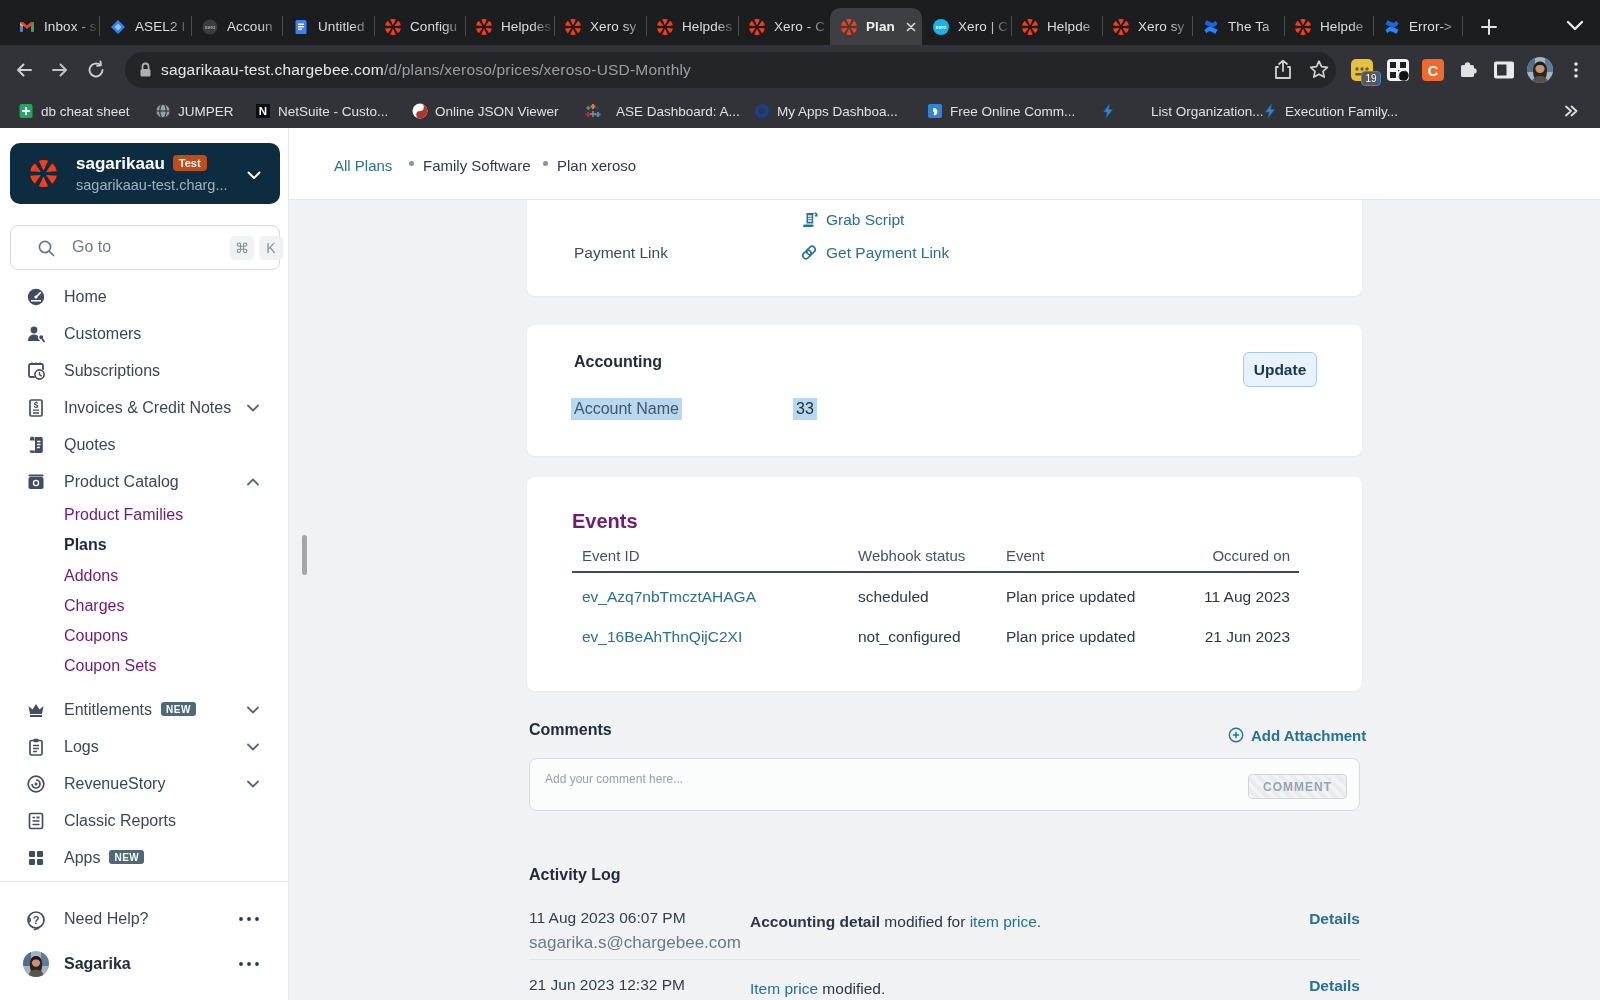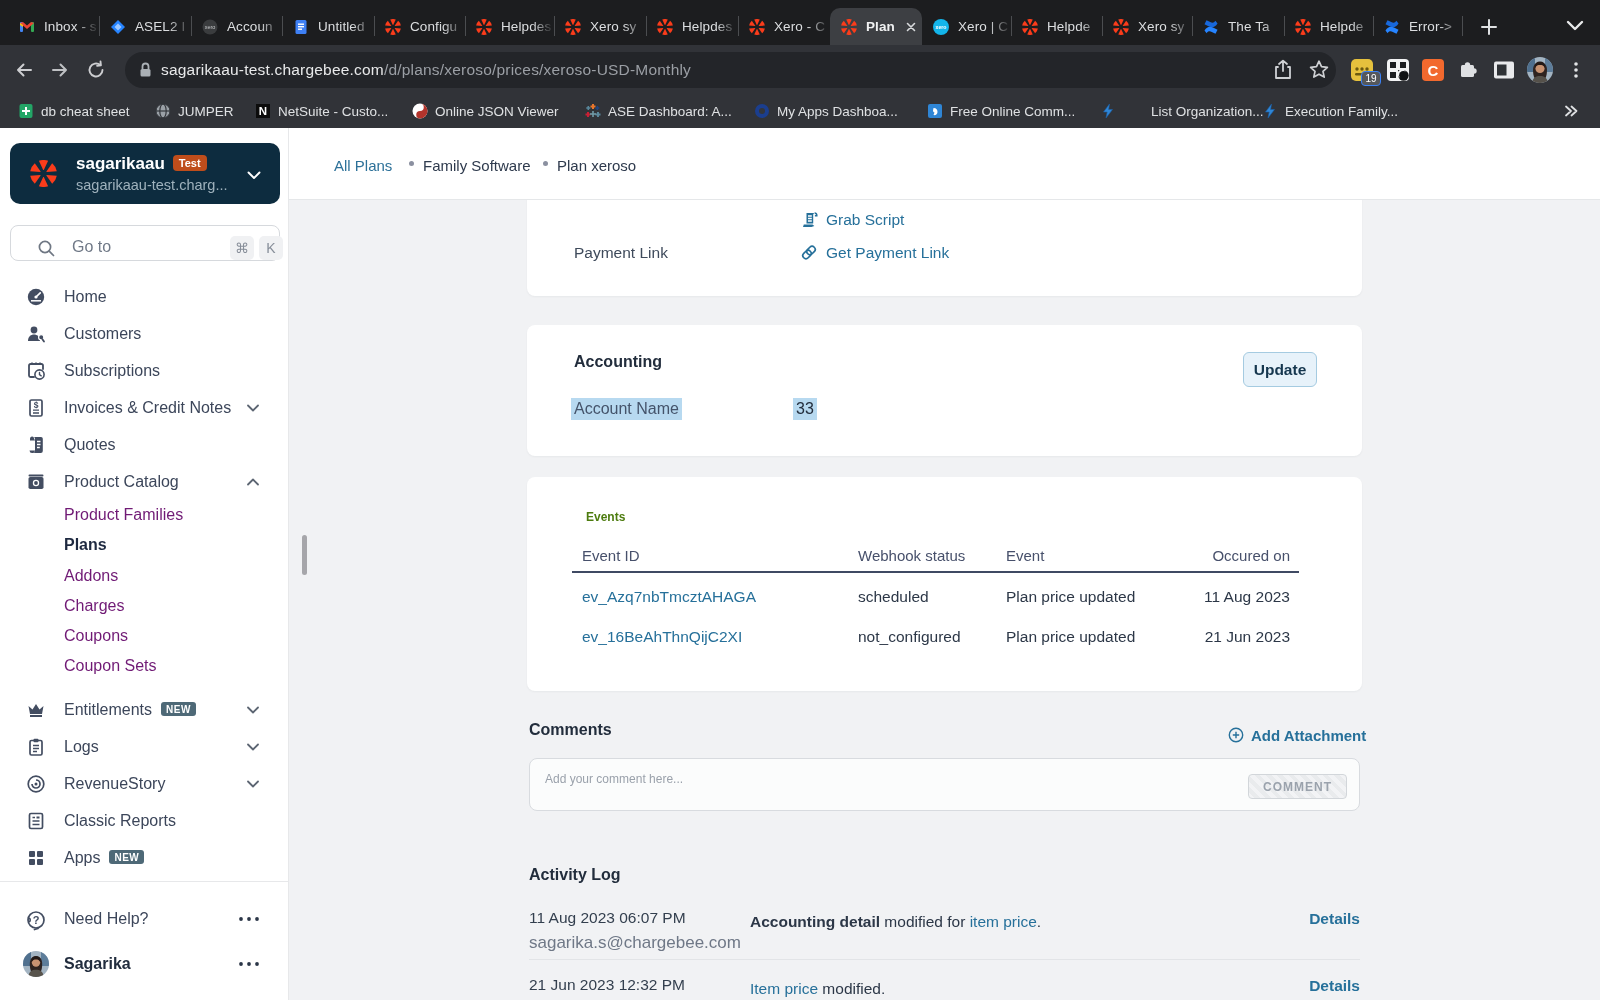--- a/index.html
+++ b/index.html
@@ -340,21 +340,21 @@
     </div>
     <div class="bitem" style="left:412px;">
       <span class="bicon"><svg width="16" height="16" viewBox="0 0 16 16" style="">
           <circle cx="8" cy="8" r="7.5" fill="#fff"></circle>
           <path d="M8 0.5 A 7.5 7.5 0 0 1 8 15.5 A 3.75 3.75 0 0 1 8 8 A 3.75 3.75 0 0 0 8 0.5 Z" fill="#b3342c"></path>
           <circle cx="8" cy="4.2" r="1.6" fill="#fff" opacity="0.9"></circle>
           <circle cx="8" cy="11.8" r="1.6" fill="#b3342c"></circle>
         </svg></span>
       <span class="btxt">Online JSON Viewer</span>
     </div>
-    <div class="bitem" style="left:585px;">
+    <div class="bitem" style="left:585px;gap:8px;">
       <span class="bicon"><svg width="16" height="16" viewBox="0 0 16 16" style="">
           <g fill="#e8762c">
             <rect x="7" y="1" width="2" height="5"></rect>
             <rect x="5.5" y="2.5" width="5" height="2"></rect>
           </g>
           <g fill="#c72035">
             <rect x="2" y="9" width="2" height="5"></rect>
             <rect x="0.5" y="10.5" width="5" height="2"></rect>
           </g>
           <g fill="#5b879b">
@@ -430,21 +430,21 @@
             <rect x="7.2" y="6.4" width="9.2" height="6.2" rx="3.1"></rect>
           </g>
         </svg></div>
       <div style="position:absolute; left:537px; top:44px; font-size:15.5px; color:#26709a;">Get Payment Link</div>
       <div class="card" style="left:238px; top:125px; width:835px; height:131px;"></div>
       <div style="position:absolute; left:285px; top:153px; font-size:16px; font-weight:bold; color:#222d3c;">Accounting</div>
       <div style="position:absolute; left:954px; top:152px; width:74px; height:35px; background:#e7f2fa; border:1.5px solid #a5cbe1; border-radius:6px; text-align:center; line-height:33px; font-size:15.5px; font-weight:bold; color:#16374f;">Update</div>
       <div style="position:absolute; left:282px; top:198px; font-size:16px; color:#44536a; background:#b7d9f0; padding:2px 3px;">Account Name</div>
       <div style="position:absolute; left:504px; top:198px; font-size:16px; color:#222d3c; background:#b7d9f0; padding:2px 3px;">33</div>
       <div class="card" style="left:238px; top:277px; width:835px; height:214px;"></div>
-      <div style="position:absolute; left:283px; top:310px; font-size:12px; font-weight:bold; color:#4d7c0f;margin-left:14px;">Events</div>
+      <div style="position:absolute; left:283px; top:310px; font-size:20px; font-weight:bold; color:#701a75;">Events</div>
       <div style="position:absolute; left:293px; top:347px; font-size:15px; color:#47506b;">Event ID</div>
       <div style="position:absolute; left:569px; top:347px; font-size:15px; color:#47506b;">Webhook status</div>
       <div style="position:absolute; left:717px; top:347px; font-size:15px; color:#47506b;">Event</div>
       <div style="position:absolute; left:901px; top:347px; width:100px; text-align:right; font-size:15px; color:#47506b;">Occured on</div>
       <div style="position:absolute; left:283px; top:371px; width:727px; height:2px; background:#3f4a63;"></div>
       <div style="position:absolute; left:293px; top:388px; font-size:15.5px; color:#26709a;">ev_Azq7nbTmcztAHAGA</div>
       <div style="position:absolute; left:569px; top:388px; font-size:15.5px; color:#2c3747;">scheduled</div>
       <div style="position:absolute; left:717px; top:388px; font-size:15.5px; color:#2c3747;">Plan price updated</div>
       <div style="position:absolute; left:871px; top:388px; width:130px; text-align:right; font-size:15.5px; color:#2c3747;">11 Aug 2023</div>
       <div style="position:absolute; left:293px; top:428px; font-size:15.5px; color:#26709a;">ev_16BeAhThnQijC2XI</div>
@@ -479,21 +479,21 @@
             <path d="M13.81 17.00 L13.19 17.00 L8.88 26.19 A13.50 13.50 0 0 0 18.12 26.19 Z" fill="#fa3c1b"></path>
             <path d="M10.62 15.51 L10.32 14.98 L0.21 15.84 A13.50 13.50 0 0 0 4.82 23.84 Z" fill="#fa3c1b"></path>
             <path d="M10.32 12.02 L10.62 11.49 L4.82 3.16 A13.50 13.50 0 0 0 0.21 11.16 Z" fill="#fa3c1b"></path>
           </svg></div>
         <div style="position:absolute; left:66px; top:11px; font-size:17px; font-weight:bold; color:#fff;">sagarikaau<span style="background:#bf4d1b; color:#fff; font-size:11px; font-weight:bold; border-radius:4px; padding:2px 6px 2px; margin-left:8px; vertical-align:2px;">Test</span></div>
         <div style="position:absolute; left:66px; top:34px; font-size:14.5px; color:#9fb2bd;">sagarikaau-test.charg...</div>
         <div style="position:absolute; left:236px; top:24px;"><svg width="16" height="11" viewBox="0 0 16 11" style="">
             <path d="M2.5 2.5 L8 8 L13.5 2.5" stroke="#fff" stroke-width="1.9" fill="none" stroke-linecap="round" stroke-linejoin="round"></path>
           </svg></div>
       </div>
-      <div style="position:absolute; left:10px; top:97px; width:270px; height:36px; background:#fff; border:1px solid #d6d9dd; border-radius:8px;">
+      <div style="position:absolute; left:10px; top:97px; width:270px; height:45px; background:#fff; border:1px solid #d6d9dd; border-radius:8px;">
         <div style="position:absolute; left:26px; top:13px;"><svg width="19" height="19" viewBox="0 0 19 19" style="">
             <circle cx="8" cy="8" r="5.6" stroke="#6f7783" stroke-width="1.7" fill="none"></circle>
             <path d="M12.2 12.2 L16.5 16.5" stroke="#6f7783" stroke-width="1.7" stroke-linecap="round"></path>
           </svg></div>
         <div style="position:absolute; left:61px; top:12px; font-size:16px; color:#707987;">Go to</div>
         <div style="position:absolute; left:219px; top:10px; width:24px; height:24px; background:#f0f1f3; border-radius:5px; text-align:center; line-height:25px; color:#878e99; font-size:14px;">⌘</div>
         <div style="position:absolute; left:248px; top:10px; width:24px; height:24px; background:#f0f1f3; border-radius:5px; text-align:center; line-height:25px; color:#878e99; font-size:14px;">K</div>
       </div>
       <div class="nav-item" style="top:157px;">
         <span class="nicon"><svg width="20" height="20" viewBox="0 0 20 20" style="">

